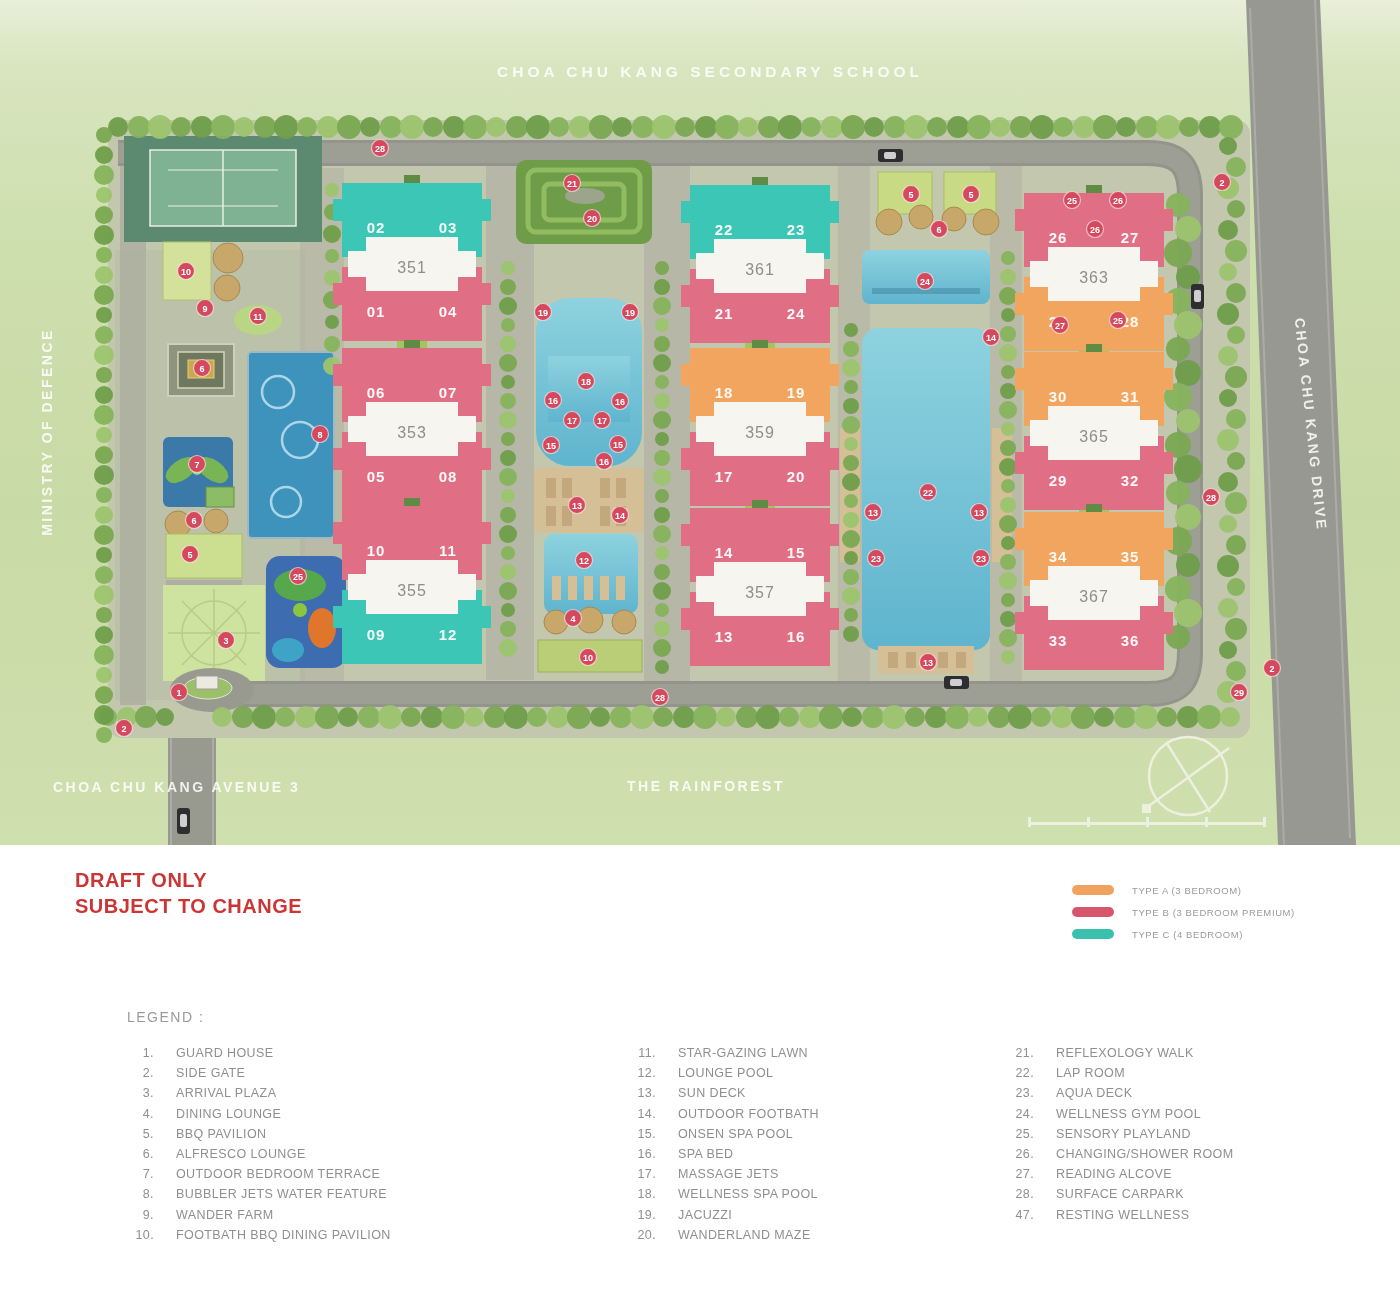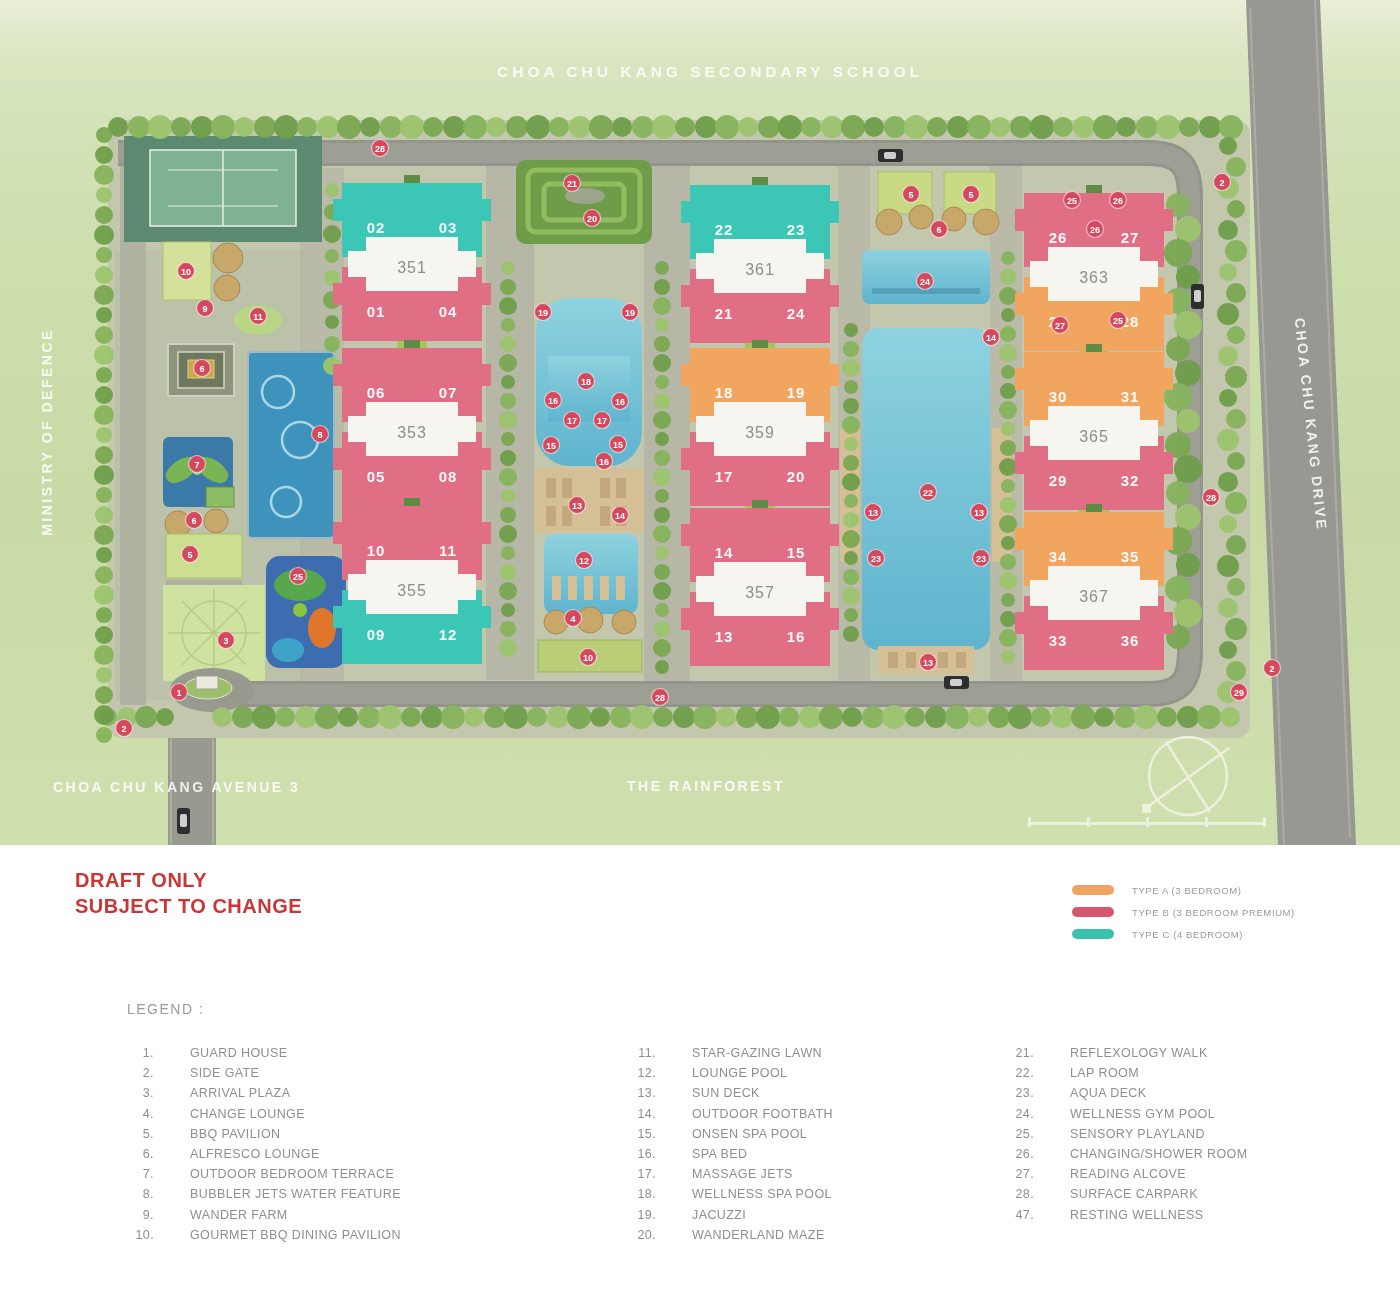--- a/index.html
+++ b/index.html
@@ -16,27 +16,27 @@
   
   .panel{position:absolute;top:845px;left:0;width:1400px;height:536px;background:#ffffff;}
   .draft{position:absolute;left:75px;top:22px;color:#c93635;font-weight:bold;
          font-size:20px;line-height:26px;letter-spacing:.5px;}
   .plan-title{position:absolute;left:75px;top:76px;margin:0;color:#9b9b9b;font-weight:400;
               font-size:27px;letter-spacing:1.5px;}
   .type-legend{position:absolute;left:1072px;top:40px;}
   .type-row{display:flex;align-items:flex-start;height:10px;margin-bottom:12px;}
   .swatch{display:inline-block;width:42px;height:10px;border-radius:5px;margin-right:18px;}
   .type-lbl{font-size:9.5px;color:#9a9a9a;letter-spacing:.6px;white-space:nowrap;}
-  .legend-title{position:absolute;left:127px;top:156px;color:#9a9a9a;font-size:14px;letter-spacing:1.5px;}
+  .legend-title{position:absolute;left:127px;top:164px;color:#9a9a9a;font-size:14px;letter-spacing:1.5px;}
   .legend-cols{position:absolute;left:0;top:198px;width:1400px;}
   .legend-col{position:absolute;top:0;}
   #legendCol0{left:120px;} #legendCol1{left:622px;} #legendCol2{left:1000px;}
   .legend-row{display:flex;font-size:12.5px;color:#8f8f8f;line-height:20.2px;letter-spacing:.4px;}
   .legend-row .num{width:34px;text-align:right;flex:0 0 34px;}
-  .legend-row .lbl{margin-left:36px;white-space:nowrap;}
+  .legend-row .lbl{margin-left:22px;white-space:nowrap;}
 </style>
 </head>
 <body>
 
 <div class="page">
 
   <div class="map-wrap">
     <svg width="1400" height="845" viewBox="0 0 1400 845">
       <defs>
         <linearGradient id="grass" x1="0" y1="0" x2="0" y2="1">
@@ -916,21 +916,21 @@
           <div class="legend-row">
             <span class="num">2.</span>
             <span class="lbl">SIDE GATE</span>
           </div>
           <div class="legend-row">
             <span class="num">3.</span>
             <span class="lbl">ARRIVAL PLAZA</span>
           </div>
           <div class="legend-row">
             <span class="num">4.</span>
-            <span class="lbl">CHANGE LOUNGE</span>
+            <span class="lbl">DINING LOUNGE</span>
           </div>
           <div class="legend-row">
             <span class="num">5.</span>
             <span class="lbl">BBQ PAVILION</span>
           </div>
           <div class="legend-row">
             <span class="num">6.</span>
             <span class="lbl">ALFRESCO LOUNGE</span>
           </div>
           <div class="legend-row">
@@ -940,21 +940,21 @@
           <div class="legend-row">
             <span class="num">8.</span>
             <span class="lbl">BUBBLER JETS WATER FEATURE</span>
           </div>
           <div class="legend-row">
             <span class="num">9.</span>
             <span class="lbl">WANDER FARM</span>
           </div>
           <div class="legend-row">
             <span class="num">10.</span>
-            <span class="lbl">GOURMET BBQ DINING PAVILION</span>
+            <span class="lbl">FOOTBATH BBQ DINING PAVILION</span>
           </div>
         </div>
       <div class="legend-col" id="legendCol1">
           <div class="legend-row">
             <span class="num">11.</span>
             <span class="lbl">STAR-GAZING LAWN</span>
           </div>
           <div class="legend-row">
             <span class="num">12.</span>
             <span class="lbl">LOUNGE POOL</span>

